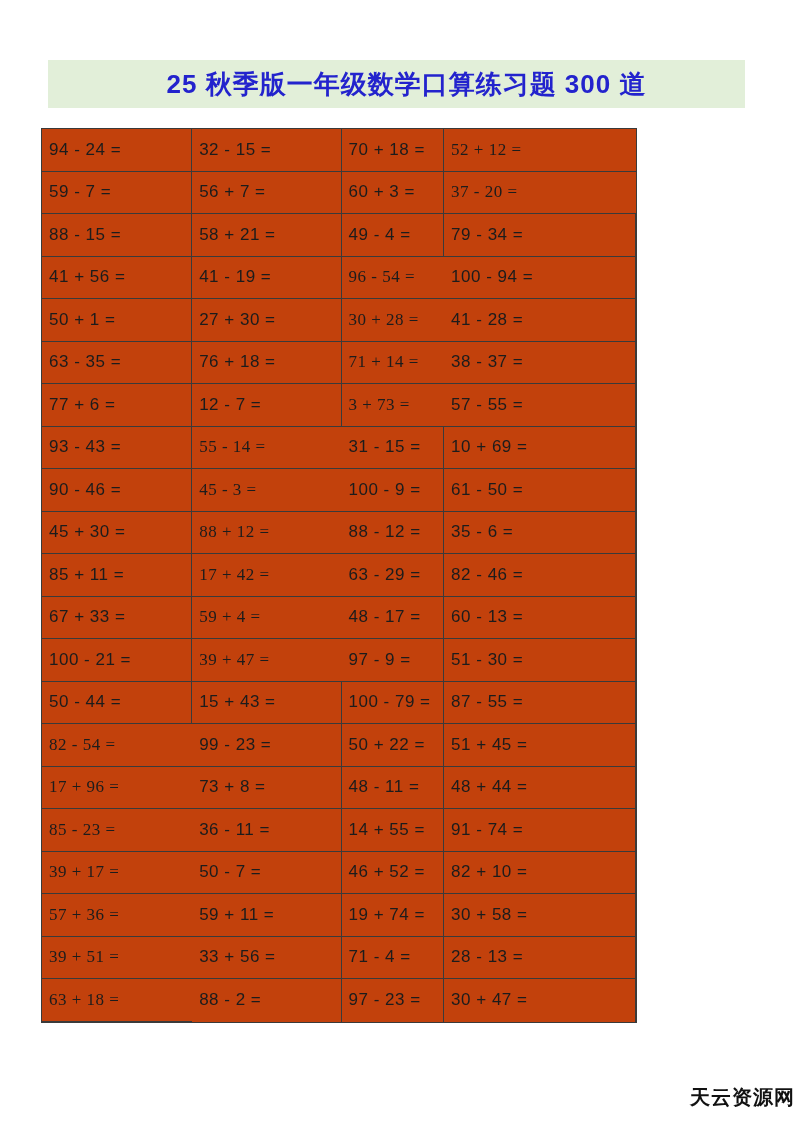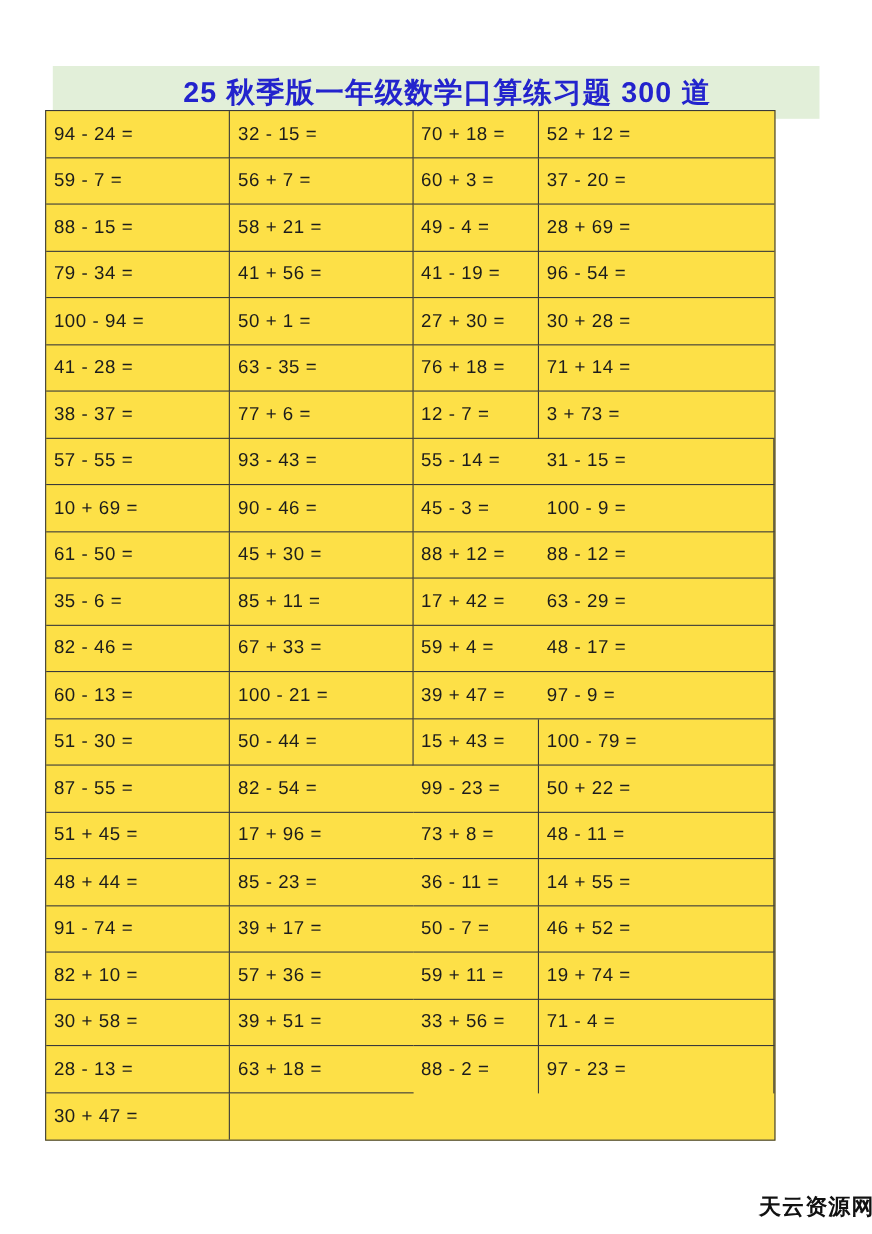--- a/index.html
+++ b/index.html
@@ -33,41 +33,41 @@
   }
   .title {
     font-size: 26px;
     font-weight: bold;
     color: var(--title-text);
     letter-spacing: 1px;
     white-space: nowrap;
   }
   .grid {
     position: absolute;
-    left: 41px; top: 100px;
-    width: 664px;
+    left: 41px; top: 128px;
+    width: 596px;
     border: 1px solid var(--border-color);
     display: grid;
     grid-template-columns: 180fr 179fr 123fr 230fr;
-    background: #fde047;
+    background: #c2410c;
   }
   .cell {
     height: 42.5px;
     border-right: 1px solid var(--border-color);
     border-bottom: 1px solid var(--border-color);
     display: flex;
     align-items: center;
     padding-left: 7px;
     font-size: 17px;
     color: var(--cell-text);
     letter-spacing: 0.5px;
     white-space: nowrap;
     overflow: hidden;
   }
-  .cell.last-col { border-right: none; }
+  .cell.last-col { border-right: none; font-family: Liberation Serif, serif; }
   .cell.last-row { border-bottom: none; }
   .watermark {
     position: absolute;
     right: -2px; top: 1084px;
     font-size: 20px;
     font-weight: bold;
     color: var(--watermark-color);
     letter-spacing: 1px;
     white-space: nowrap;
   }
@@ -86,21 +86,20 @@
       <div class="cell">32 - 15 =</div>
       <div class="cell">70 + 18 =</div>
       <div class="cell last-col">52 + 12 =</div>
       <div class="cell">59 - 7 =</div>
       <div class="cell">56 + 7 =</div>
       <div class="cell">60 + 3 =</div>
       <div class="cell last-col">37 - 20 =</div>
       <div class="cell">88 - 15 =</div>
       <div class="cell">58 + 21 =</div>
       <div class="cell">49 - 4 =</div>
-      <div class="cell last-col">28 + 69 =</div>
       <div class="cell">79 - 34 =</div>
       <div class="cell">41 + 56 =</div>
       <div class="cell">41 - 19 =</div>
       <div class="cell last-col">96 - 54 =</div>
       <div class="cell">100 - 94 =</div>
       <div class="cell">50 + 1 =</div>
       <div class="cell">27 + 30 =</div>
       <div class="cell last-col">30 + 28 =</div>
       <div class="cell">41 - 28 =</div>
       <div class="cell">63 - 35 =</div>

